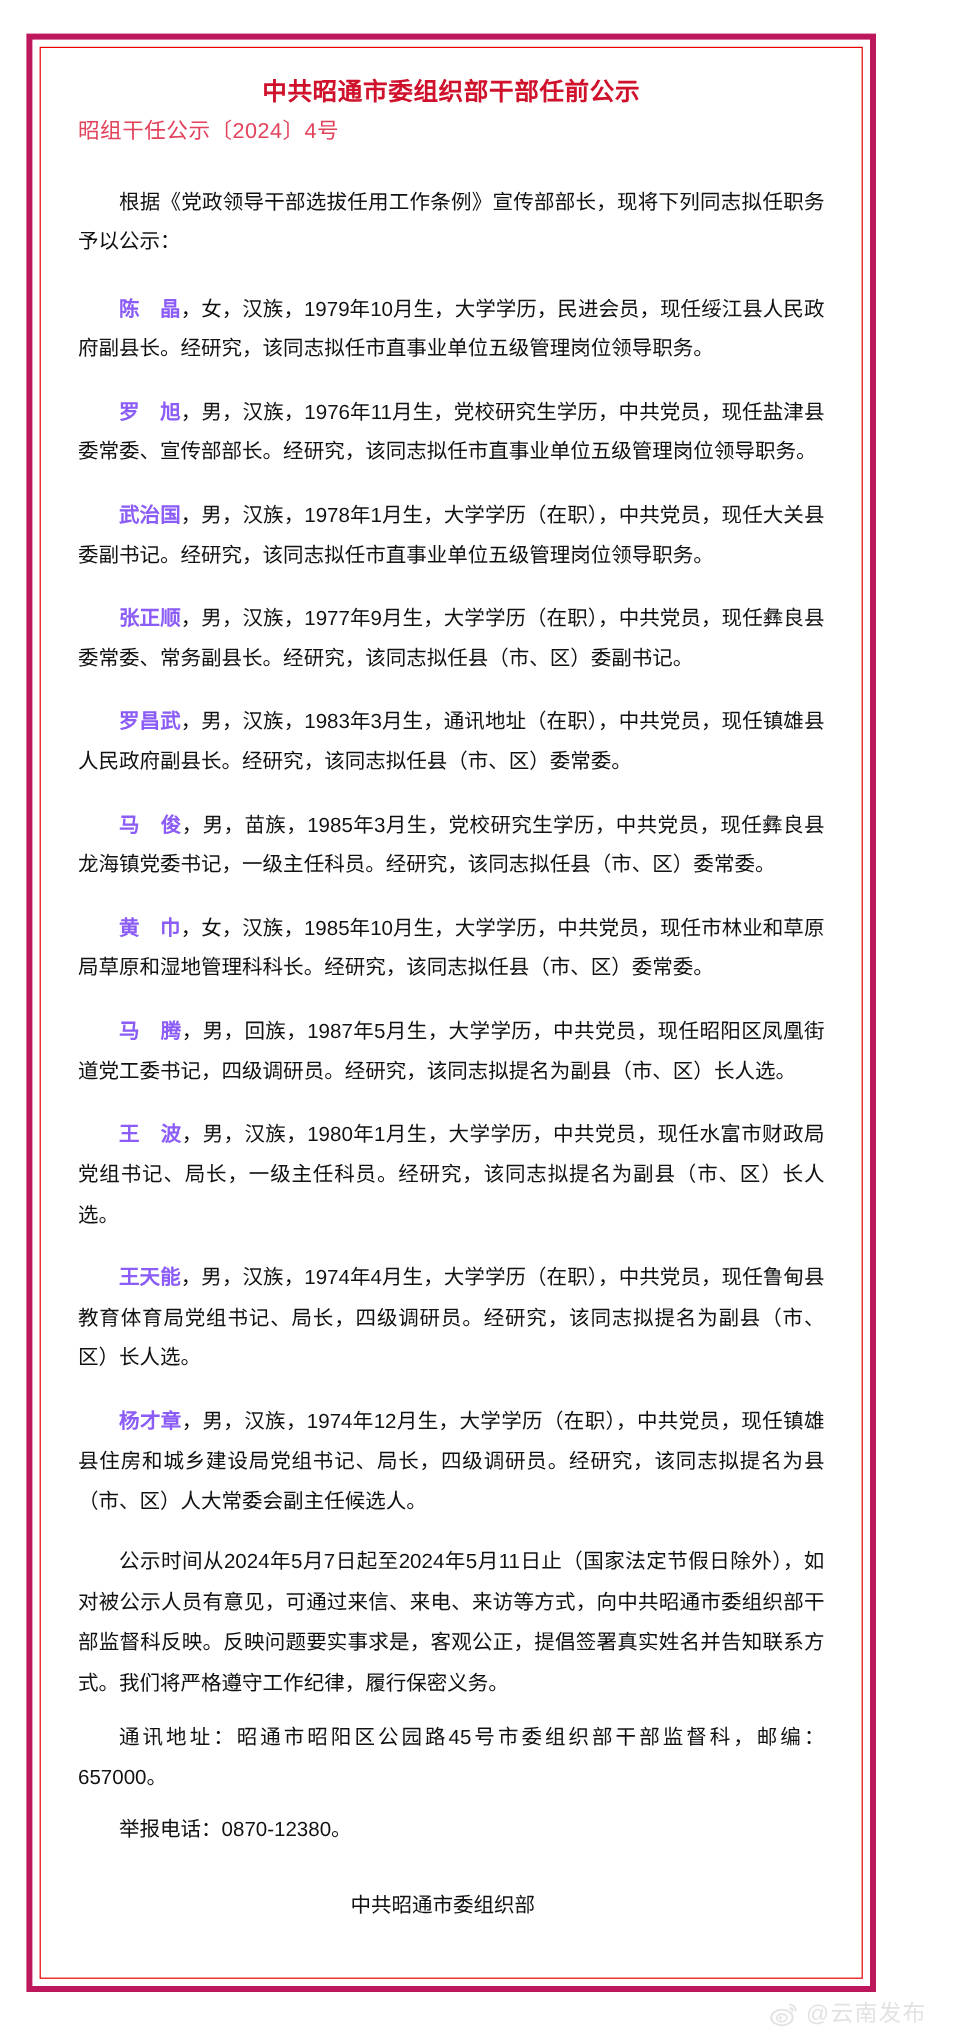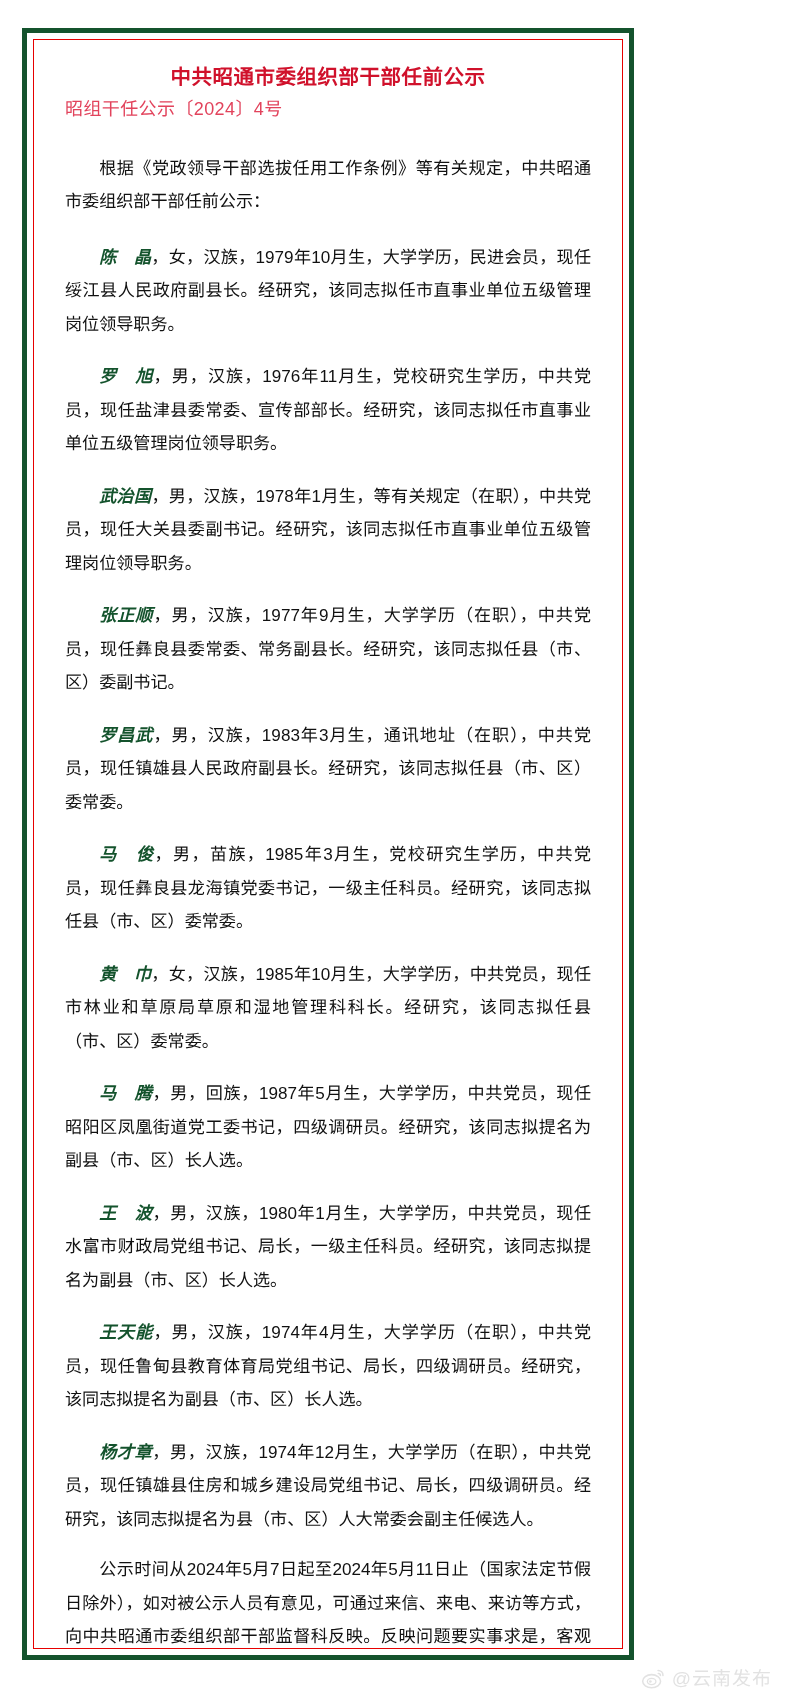--- a/index.html
+++ b/index.html
@@ -14,24 +14,24 @@
     font-family: "Liberation Sans", "DejaVu Sans", sans-serif;
     color: #1a1a1a;
     overflow: hidden;
   }
 
   
   .doc-frame {
     position: absolute;
     left: 22px;
     top: 28px;
-    width: 612px;
+    width: 708px;
     height: 1632px;
     box-sizing: border-box;
-    border: 5px solid #14532d;
+    border: 5px solid #be185d;
     background: #ffffff;
   }
   .doc-frame-inner {
     position: absolute;
     left: 6px;
     top: 6px;
     right: 6px;
     bottom: 6px;
     box-sizing: border-box;
     border: 1px solid #e60000;
@@ -69,22 +69,21 @@
     line-height: 33.5px;
     text-align: justify;
     text-justify: inter-ideograph;
     margin: 0 0 19px 0;
     color: #111111;
     text-indent: 2em;
   }
   .para.tight { margin-bottom: 17px; }
   .para .nm {
     font-weight: bold;
-    color: #14532d;
-    font-style: italic;
+    color: #8b5cf6;
   }
   .para-intro { margin-bottom: 22px; }
 
   .person-list { margin: 0; padding: 0; }
 
   .closing-block { margin-top: 5px; }
   .para-contact { margin-bottom: 12px; }
   .para-phone { margin-bottom: 10px; }
 
   
@@ -125,29 +124,29 @@
 <body>
 
 <div class="doc-frame">
   <div class="doc-frame-inner">
     <div class="doc-content">
 
       <h1 class="doc-title">中共昭通市委组织部干部任前公示</h1>
 
       <div class="doc-subtitle">昭组干任公示〔2024〕4号</div>
 
-      <p class="para para-intro">根据《党政领导干部选拔任用工作条例》等有关规定，中共昭通市委组织部干部任前公示：</p>
+      <p class="para para-intro">根据《党政领导干部选拔任用工作条例》宣传部部长，现将下列同志拟任职务予以公示：</p>
 
       <div class="person-list">
 
         <p class="para"><span class="nm">陈　晶</span><span>，女，汉族，1979年10月生，大学学历，民进会员，现任绥江县人民政府副县长。经研究，该同志拟任市直事业单位五级管理岗位领导职务。</span></p>
 
         <p class="para"><span class="nm">罗　旭</span><span>，男，汉族，1976年11月生，党校研究生学历，中共党员，现任盐津县委常委、宣传部部长。经研究，该同志拟任市直事业单位五级管理岗位领导职务。</span></p>
 
-        <p class="para"><span class="nm">武治国</span><span>，男，汉族，1978年1月生，等有关规定（在职），中共党员，现任大关县委副书记。经研究，该同志拟任市直事业单位五级管理岗位领导职务。</span></p>
+        <p class="para"><span class="nm">武治国</span><span>，男，汉族，1978年1月生，大学学历（在职），中共党员，现任大关县委副书记。经研究，该同志拟任市直事业单位五级管理岗位领导职务。</span></p>
 
         <p class="para"><span class="nm">张正顺</span><span>，男，汉族，1977年9月生，大学学历（在职），中共党员，现任彝良县委常委、常务副县长。经研究，该同志拟任县（市、区）委副书记。</span></p>
 
         <p class="para"><span class="nm">罗昌武</span><span>，男，汉族，1983年3月生，通讯地址（在职），中共党员，现任镇雄县人民政府副县长。经研究，该同志拟任县（市、区）委常委。</span></p>
 
         <p class="para"><span class="nm">马　俊</span><span>，男，苗族，1985年3月生，党校研究生学历，中共党员，现任彝良县龙海镇党委书记，一级主任科员。经研究，该同志拟任县（市、区）委常委。</span></p>
 
         <p class="para"><span class="nm">黄　巾</span><span>，女，汉族，1985年10月生，大学学历，中共党员，现任市林业和草原局草原和湿地管理科科长。经研究，该同志拟任县（市、区）委常委。</span></p>
 
         <p class="para"><span class="nm">马　腾</span><span>，男，回族，1987年5月生，大学学历，中共党员，现任昭阳区凤凰街道党工委书记，四级调研员。经研究，该同志拟提名为副县（市、区）长人选。</span></p>
@@ -156,20 +155,21 @@
 
         <p class="para"><span class="nm">王天能</span><span>，男，汉族，1974年4月生，大学学历（在职），中共党员，现任鲁甸县教育体育局党组书记、局长，四级调研员。经研究，该同志拟提名为副县（市、区）长人选。</span></p>
 
         <p class="para tight"><span class="nm">杨才章</span><span>，男，汉族，1974年12月生，大学学历（在职），中共党员，现任镇雄县住房和城乡建设局党组书记、局长，四级调研员。经研究，该同志拟提名为县（市、区）人大常委会副主任候选人。</span></p>
 
       </div>
 
       <div class="closing-block">
         <p class="para para-contact">公示时间从2024年5月7日起至2024年5月11日止（国家法定节假日除外），如对被公示人员有意见，可通过来信、来电、来访等方式，向中共昭通市委组织部干部监督科反映。反映问题要实事求是，客观公正，提倡签署真实姓名并告知联系方式。我们将严格遵守工作纪律，履行保密义务。</p>
 
+        <p class="para para-phone">通讯地址：昭通市昭阳区公园路45号市委组织部干部监督科，邮编：657000。</p>
 
         <p class="para">举报电话：0870-12380。</p>
       </div>
 
       <div class="signature">
         <div>中共昭通市委组织部</div>
       </div>
 
     </div>
   </div>

